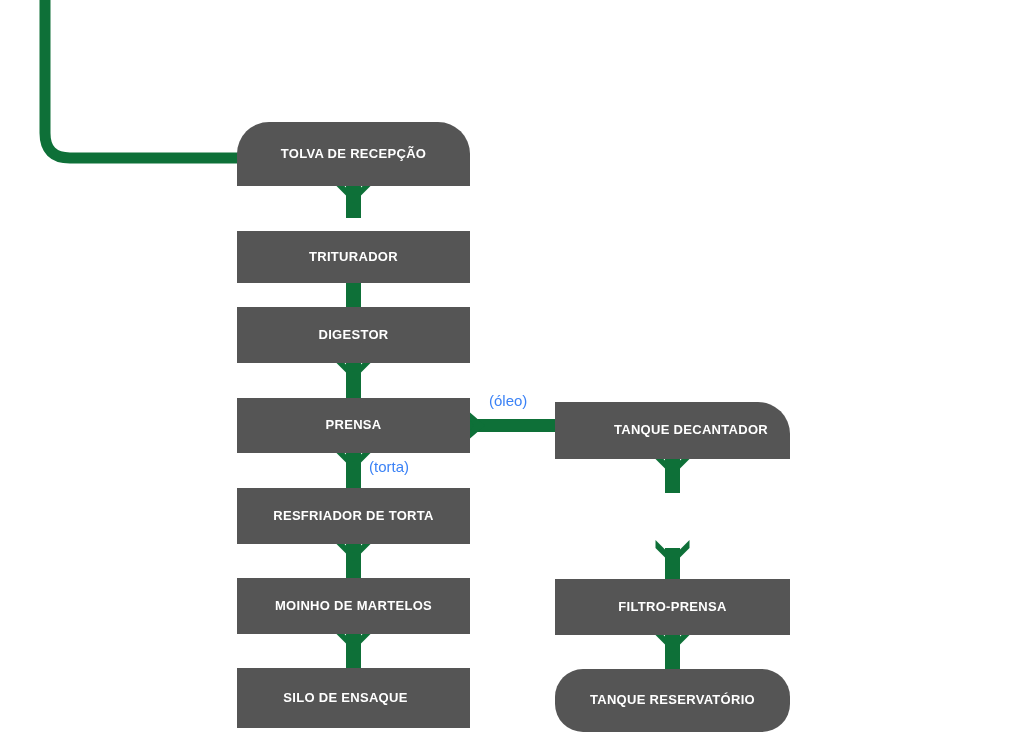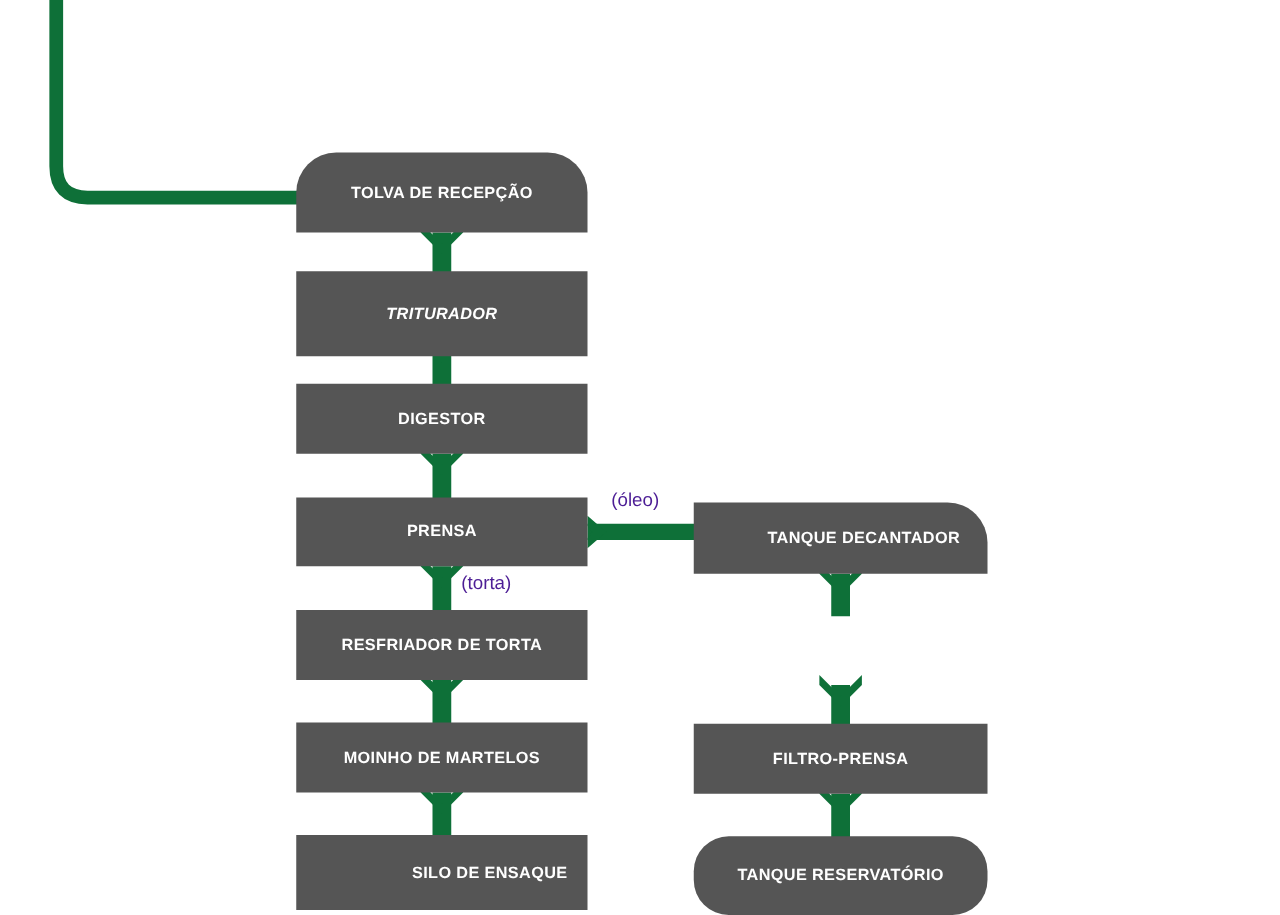--- a/index.html
+++ b/index.html
@@ -46,21 +46,21 @@
     left: 0;
     top: 0;
     width: 1024px;
     height: 732px;
     pointer-events: none;
   }
 
   
   .edge-label {
     position: absolute;
-    color: #4c1d95;
+    color: #3b82f6;
     font-family: "Liberation Sans", sans-serif;
     font-size: 15px;
     font-weight: normal;
     white-space: nowrap;
     user-select: none;
   }
 </style>
 </head>
 <body>
 
@@ -148,41 +148,41 @@
       <g transform="translate(672.5,635)" fill="#0e7038">
           <use href="#chev-down"></use>
         </g>
     </g>
   </svg>
 
   <div class="node round-top" style="left:237px; top:122px; width:233px; height:64px;">
     <span>TOLVA DE RECEPÇÃO</span>
   </div>
 
-  <div class="node" style="left:237px; top:217px; width:233px; height:68px;font-style:italic;">
+  <div class="node" style="left:237px; top:231px; width:233px; height:52px;">
     <span>TRITURADOR</span>
   </div>
 
   <div class="node" style="left:237px; top:307px; width:233px; height:56px;">
     <span>DIGESTOR</span>
   </div>
 
   <div class="node" style="left:237px; top:398px; width:233px; height:55px;">
     <span>PRENSA</span>
   </div>
 
   <div class="node" style="left:237px; top:488px; width:233px; height:56px;">
     <span>RESFRIADOR DE TORTA</span>
   </div>
 
   <div class="node" style="left:237px; top:578px; width:233px; height:56px;">
     <span>MOINHO DE MARTELOS</span>
   </div>
 
-  <div class="node" style="left:237px; top:668px; width:233px; height:60px; justify-content:flex-end; padding-right:16px;">
+  <div class="node" style="left:237px; top:668px; width:233px; height:60px; justify-content:center; padding-right:16px;">
     <span>SILO DE ENSAQUE</span>
   </div>
 
   <div class="node round-topright" style="left:555px; top:402px; width:235px; height:57px;padding-left:37px;">
     <span>TANQUE DECANTADOR</span>
   </div>
 
 
   <div class="node" style="left:555px; top:579px; width:235px; height:56px;">
     <span>FILTRO-PRENSA</span>

